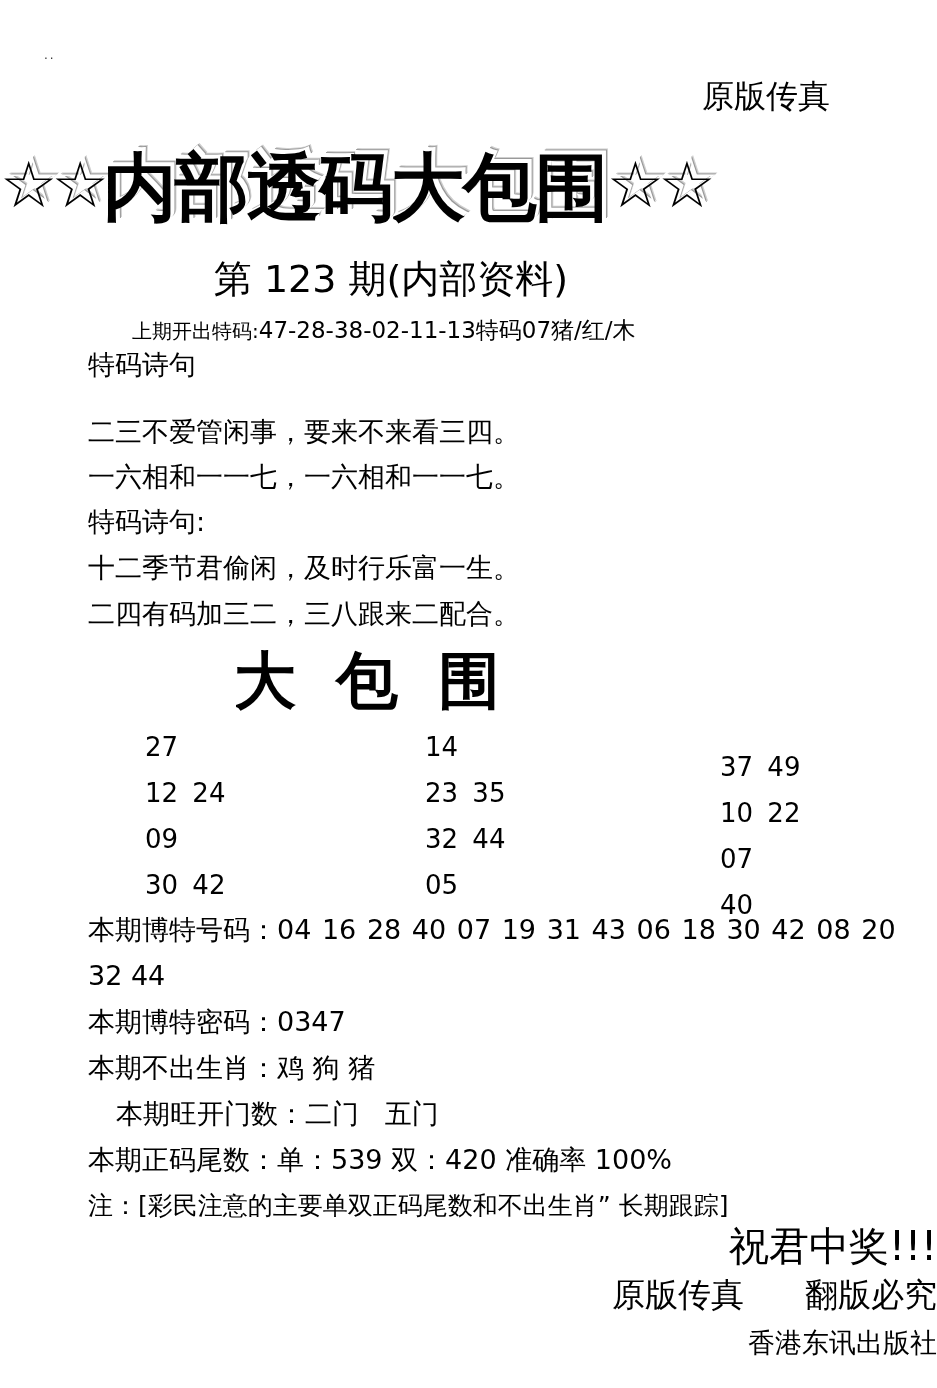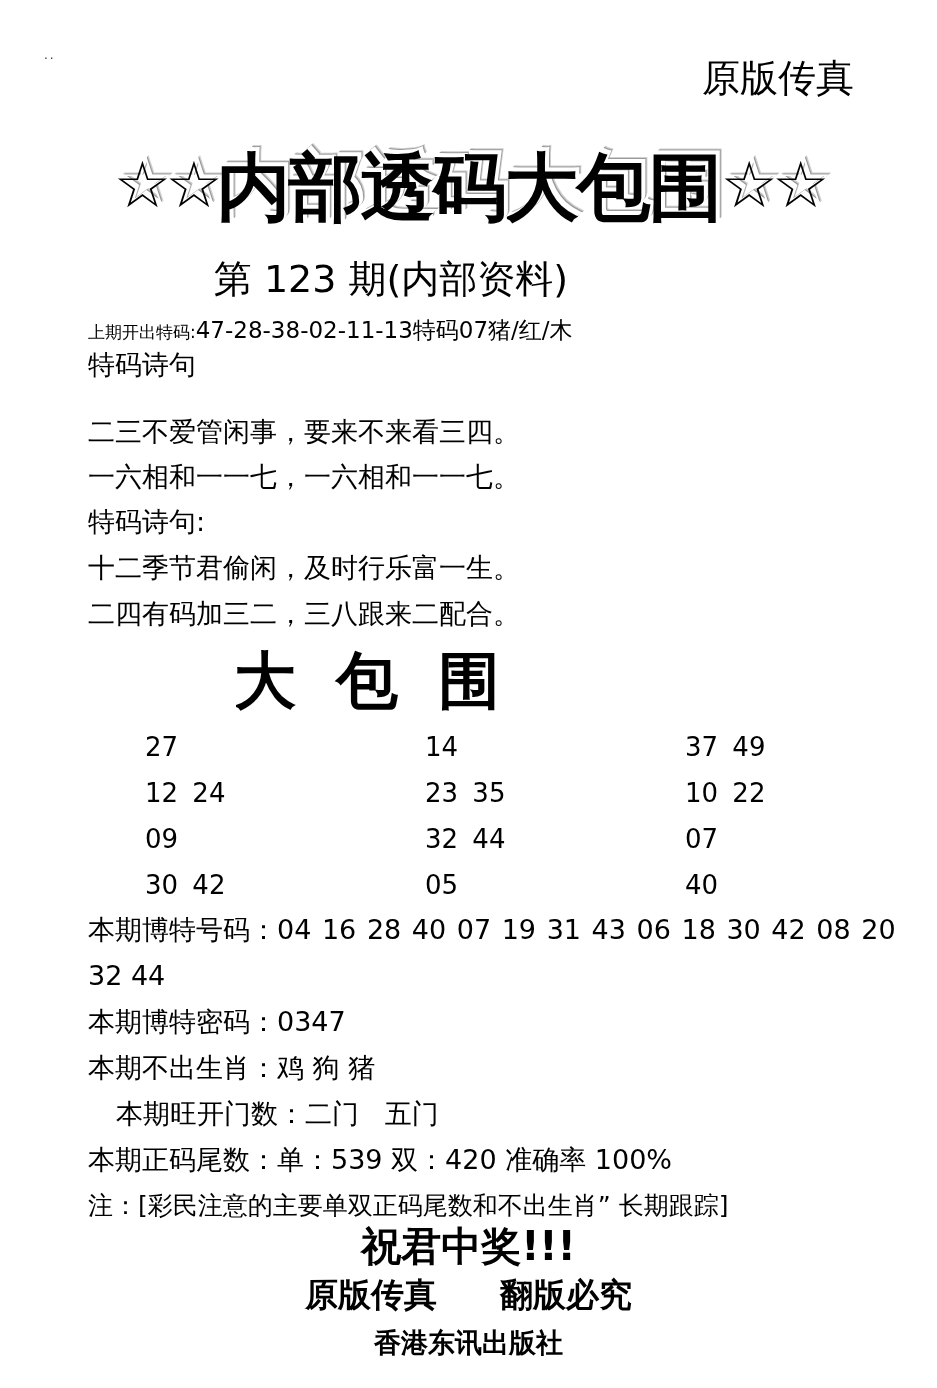--- a/index.html
+++ b/index.html
@@ -3,60 +3,60 @@
   <meta charset="utf-8">
   <style>
     html, body { margin: 0; padding: 0; background: #ffffff; }
     body {
       width: 937px; height: 1388px; position: relative; overflow: hidden;
       font-family: "DejaVu Sans", "Liberation Sans", sans-serif;
       color: #000000;
     }
     .abs { position: absolute; white-space: nowrap; }
     .dots { left: 44px; top: 48px; font-size: 12px; letter-spacing: 2px; color: #333; }
-    .orig-top { left: 702px; top: 56px; font-size: 38px; line-height: 44px; }
+    .orig-top { left: 702px; top: 74px; font-size: 32px; line-height: 44px; }
     .main-title {
-      left: 0; width: 937px; top: 140px; text-align: center;
+      left: 0; width: 937px; top: 140px; 
       font-family: "DejaVu Serif", "Liberation Serif", serif;
       font-size: 74px; line-height: 90px; font-weight: bold;
       text-shadow: 4px -4px 0 #ffffff, 5px -5px 0 #9a9a9a, 6px -6px 0 #cfcfcf;
       letter-spacing: -2px;
     }
     .main-title .star { font-size: 64px; font-weight: normal; vertical-align: 6px; letter-spacing: -6px; }
     .issue { left: 0; width: 782px; top: 256px; text-align: center; font-size: 38px; line-height: 46px; }
     .line { left: 88px; font-size: 27px; line-height: 34px; }
     .line.sm { font-size: 23px; }
     .big-title {
       left: 0; width: 750px; top: 646px; text-align: center;
       font-size: 62px; line-height: 70px; letter-spacing: 40px; font-weight: bold;
       padding-left: 24px; box-sizing: border-box; font-family: Liberation Serif, serif;
     }
     .grid { left: 145px; top: 730px; width: 700px; }
     .grid .row { position: absolute; left: 0; height: 34px; font-size: 26px; line-height: 34px; }
     .grid .cell { position: absolute; white-space: nowrap; word-spacing: 6px; }
-    .c0 { left: 0; } .c1 { left: 280px; } .c2 { left: 540px; }
-    .center { left: 0; width: 937px; text-align: center; font-weight: bold; }
+    .c0 { left: 0; } .c1 { left: 280px; } .c2 { left: 575px; margin-top: 20px; }
+    .center { left: 0; width: 937px; text-align: right; }
     .cheer { top: 1222px; font-size: 40px; line-height: 48px; padding-left: 0; }
     .footer1 { top: 1274px; font-size: 33px; line-height: 42px; word-spacing: 20px; }
     .footer2 { top: 1326px; font-size: 27px; line-height: 34px; }
   </style>
 </head>
 <body>
 
 <div class="abs dots">..</div>
 <div class="abs orig-top">原版传真</div>
 
 <div class="abs main-title">
   <span class="star">☆☆</span><span>内部透码大包围</span><span class="star">☆☆</span>
 </div>
 
 <div class="abs issue">第 123 期(内部资料)</div>
 
 <div class="abs line sm" style="top:313px;">
-  <span style="font-size:17px;">上期开出特码:</span><span>47-28-38-02-11-13特码07猪/红/木</span>
+  <span style="font-size:20px;margin-left:44px;">上期开出特码:</span><span>47-28-38-02-11-13特码07猪/红/木</span>
 </div>
 
 <div class="abs line" style="top:348px;">特码诗句</div>
 <div class="abs line" style="top:415px;">二三不爱管闲事，要来不来看三四。</div>
 <div class="abs line" style="top:460px;">一六相和一一七，一六相和一一七。</div>
 <div class="abs line" style="top:505px;">特码诗句:</div>
 <div class="abs line" style="top:551px;">十二季节君偷闲，及时行乐富一生。</div>
 <div class="abs line" style="top:597px;">二四有码加三二，三八跟来二配合。</div>
 
 <div class="abs big-title">大包围</div>

